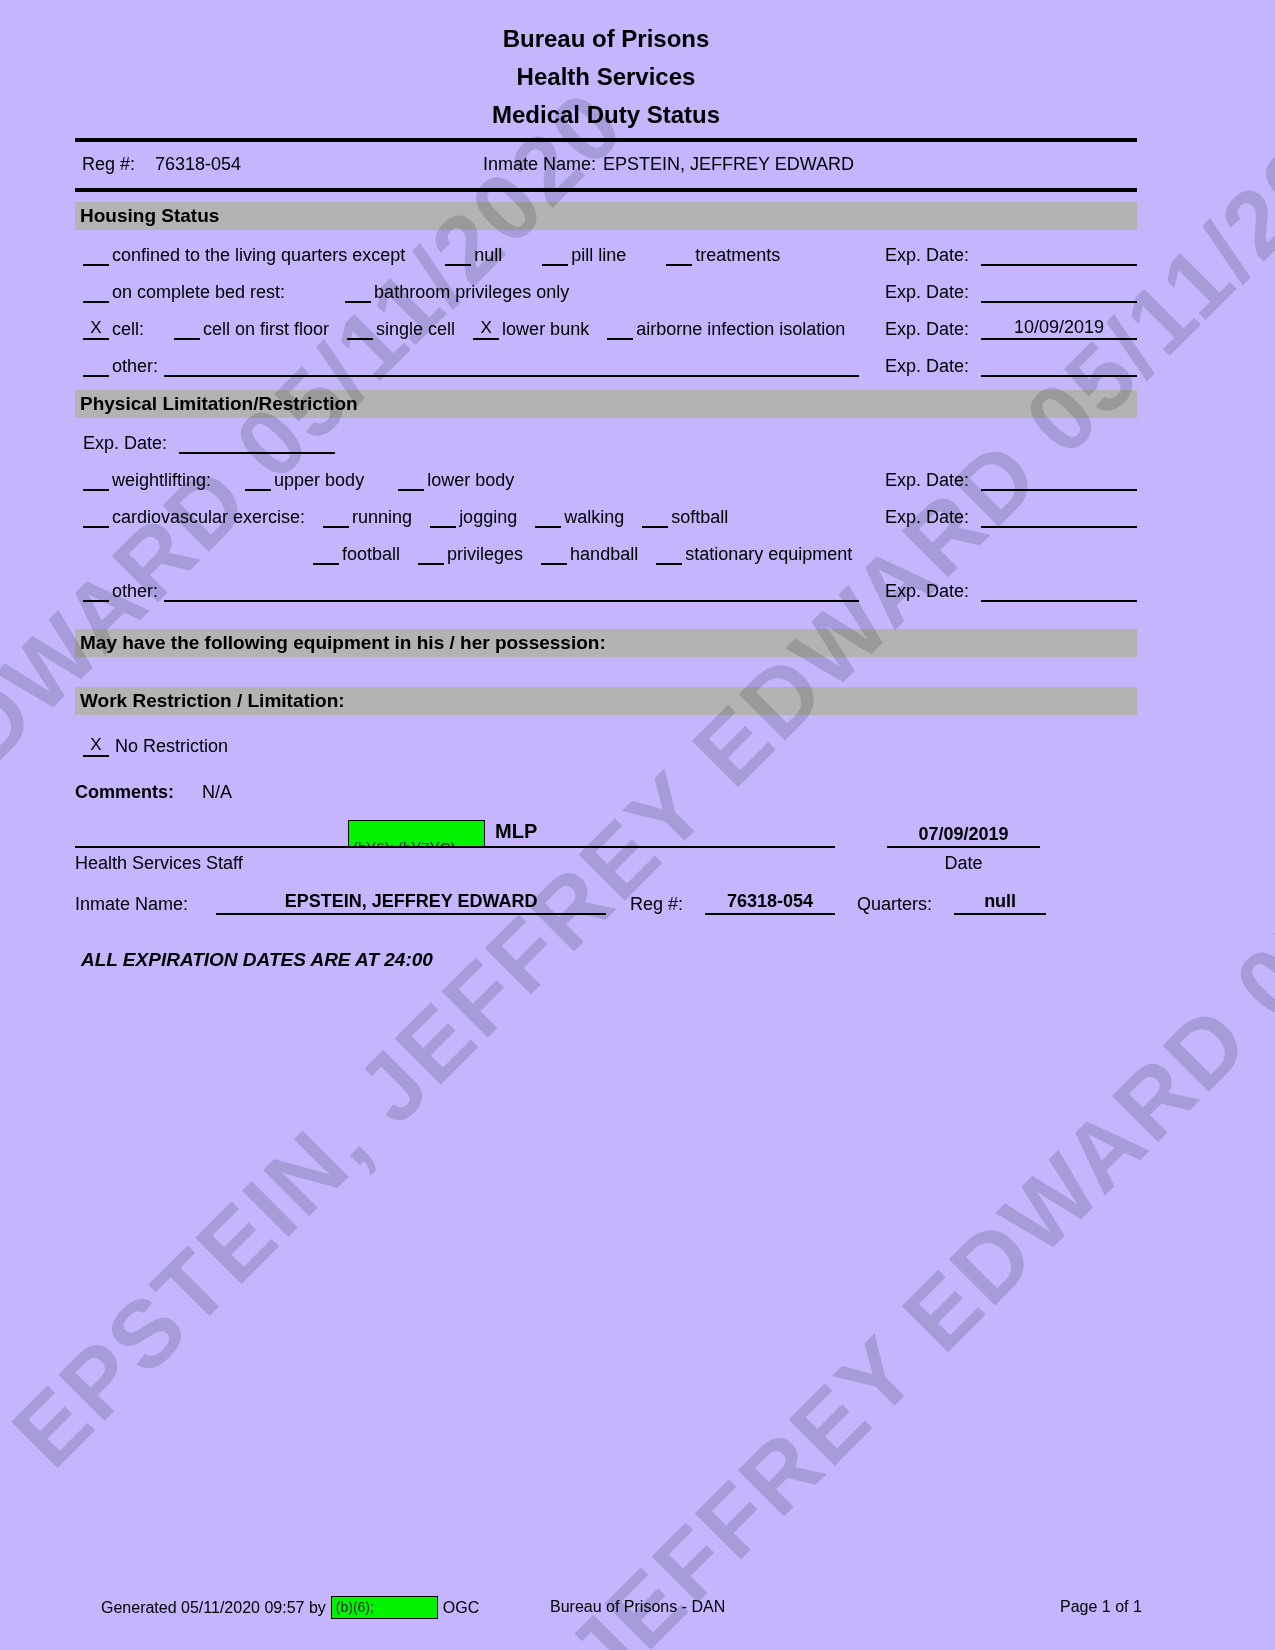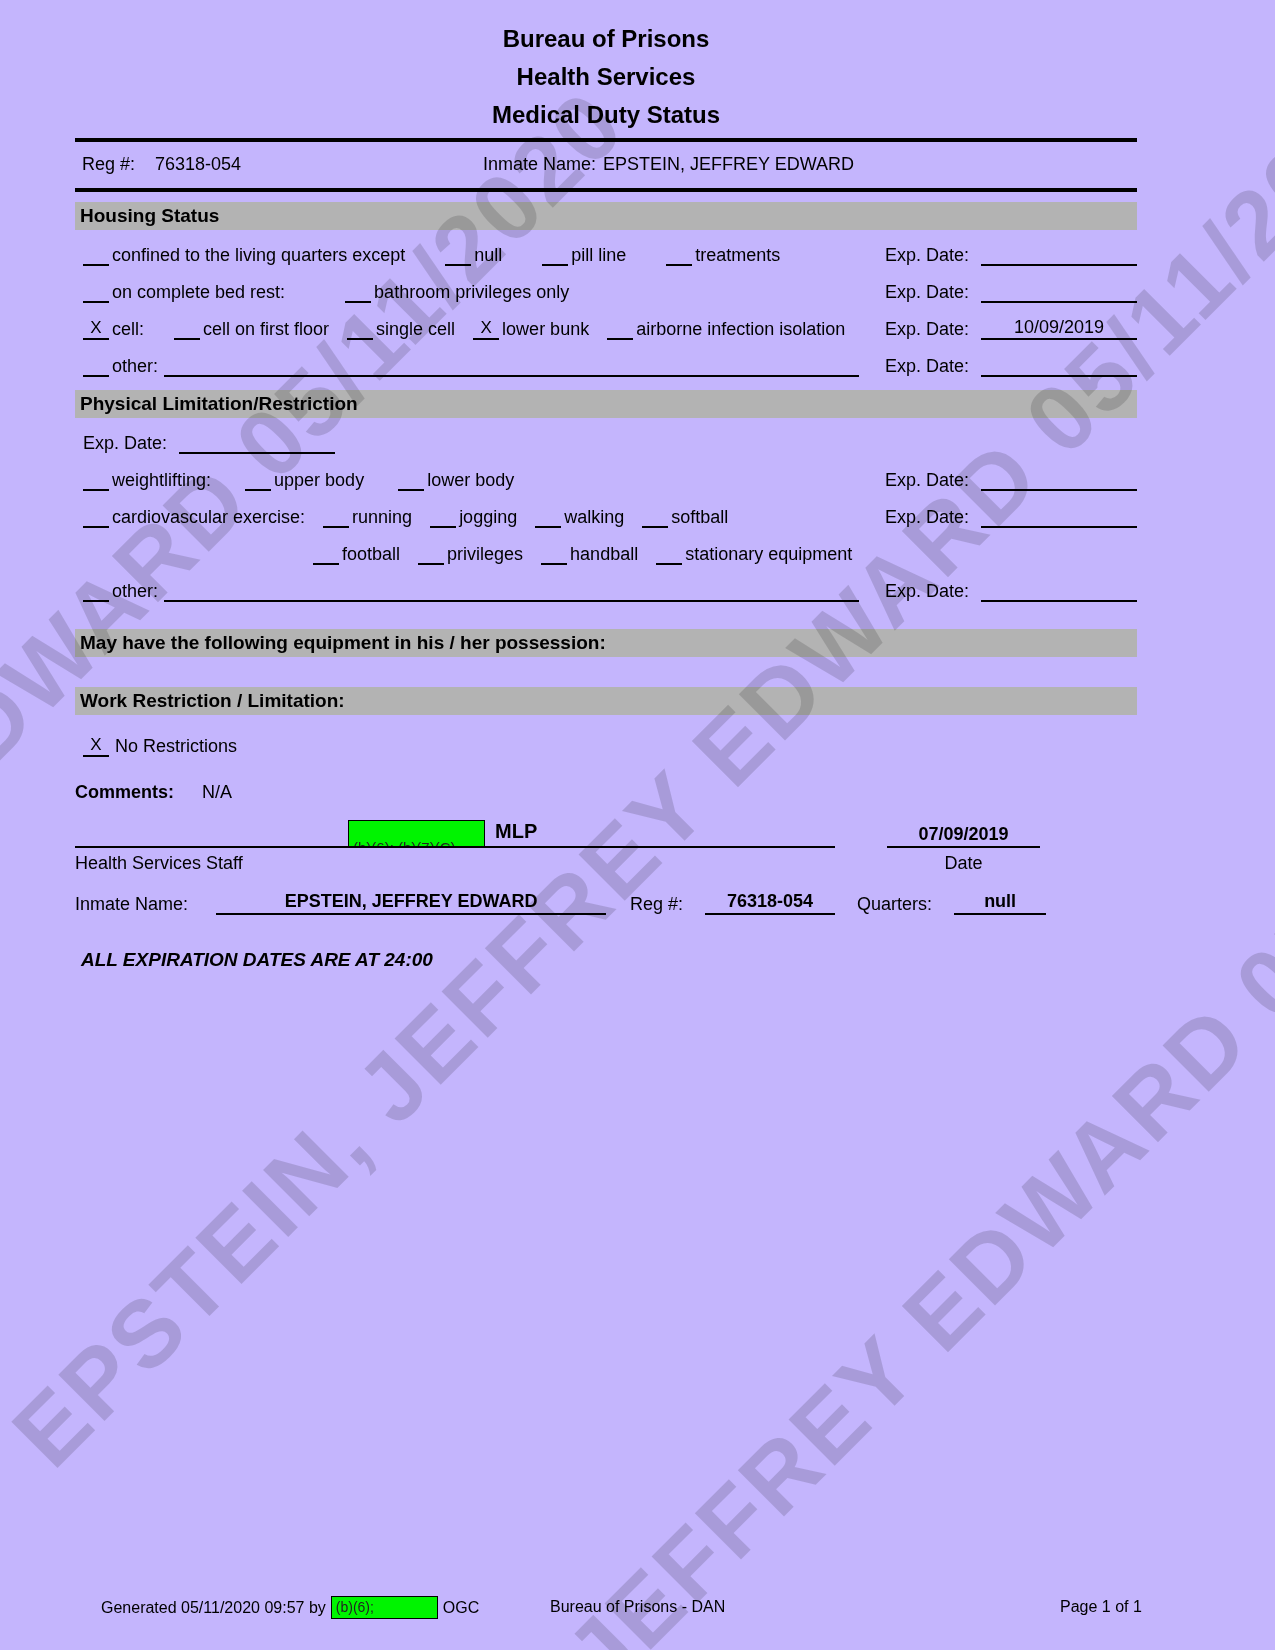--- a/index.html
+++ b/index.html
@@ -295,21 +295,21 @@
         </div>
     </div>
 
     <div class="bar spacer-eq">May have the following equipment in his / her possession:</div>
 
     <div class="bar spacer-wk">Work Restriction / Limitation:</div>
 
 
     <div class="nores-row">
       <span class="cb">X</span>
-      <span class="olbl" style="margin-left:6px;">No Restrictions</span>
+      <span class="olbl" style="margin-left:6px;">No Restriction</span>
     </div>
 
     <div class="comments-row">
       <span class="comments-label">Comments:</span>
       <span class="comments-value">N/A</span>
     </div>
 
     <div class="sig-area">
       <div class="sig-line"></div>
       <div class="sig-redaction">(b)(6); (b)(7)(C)</div>

